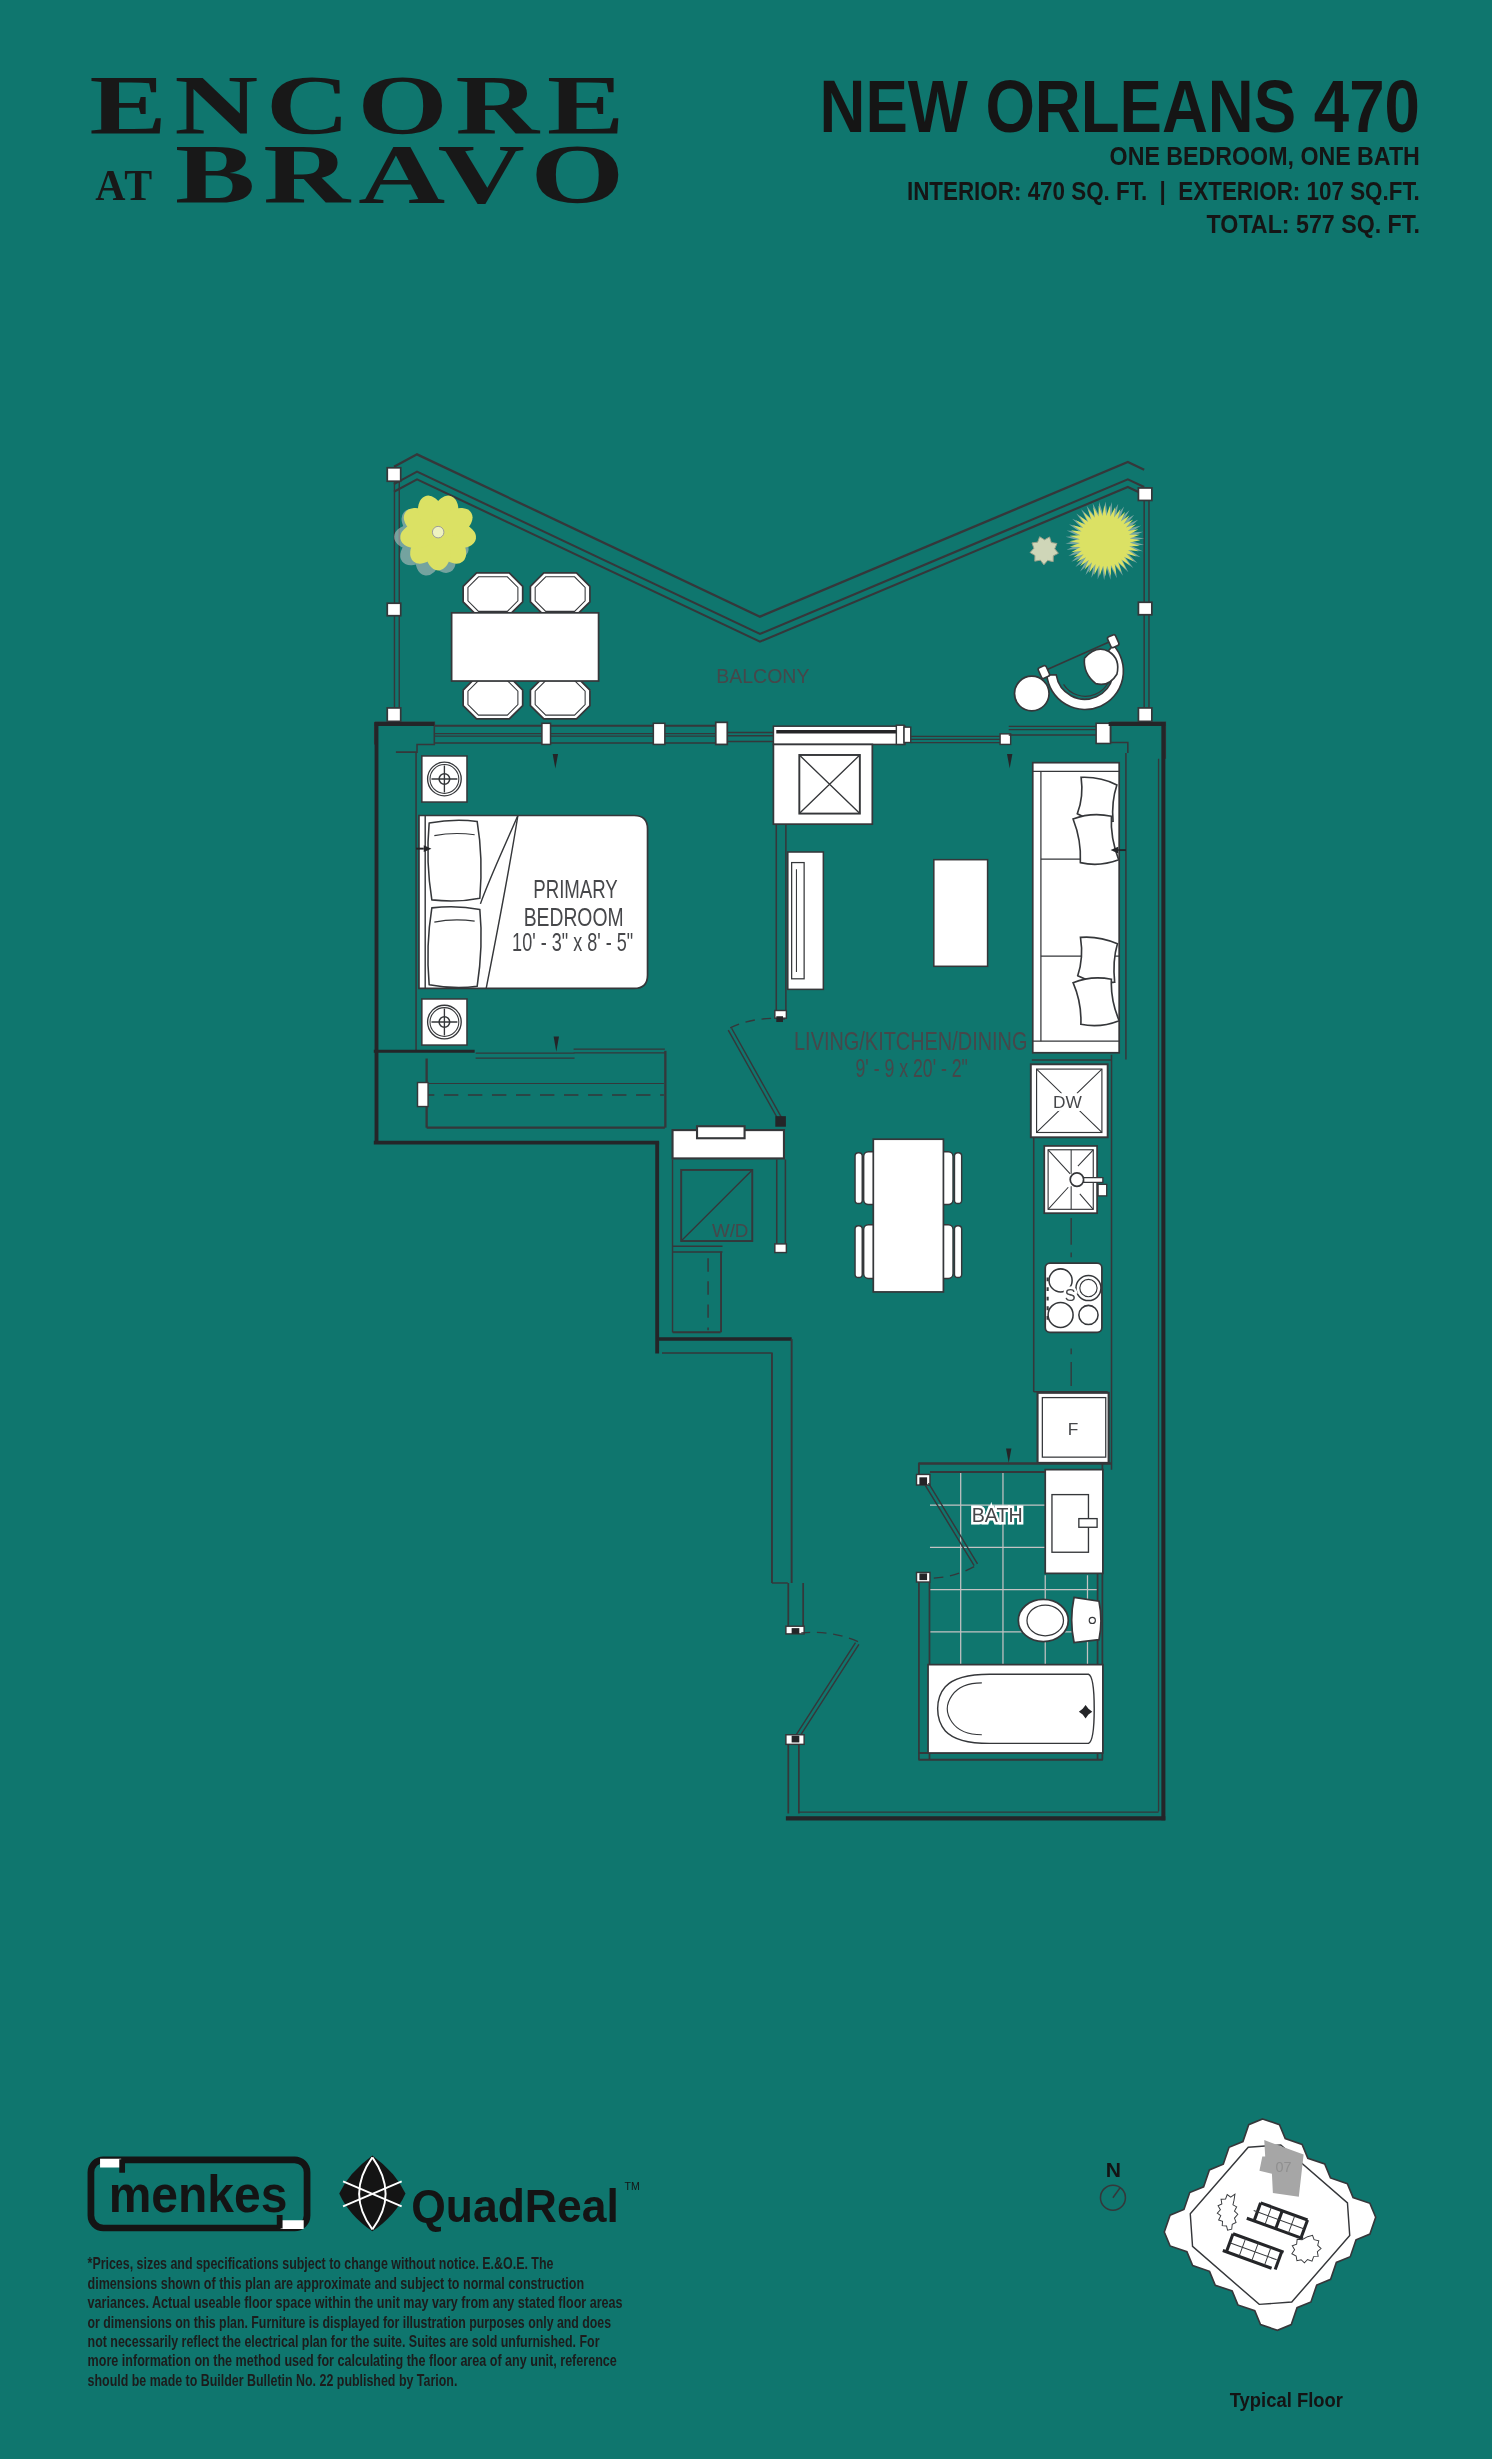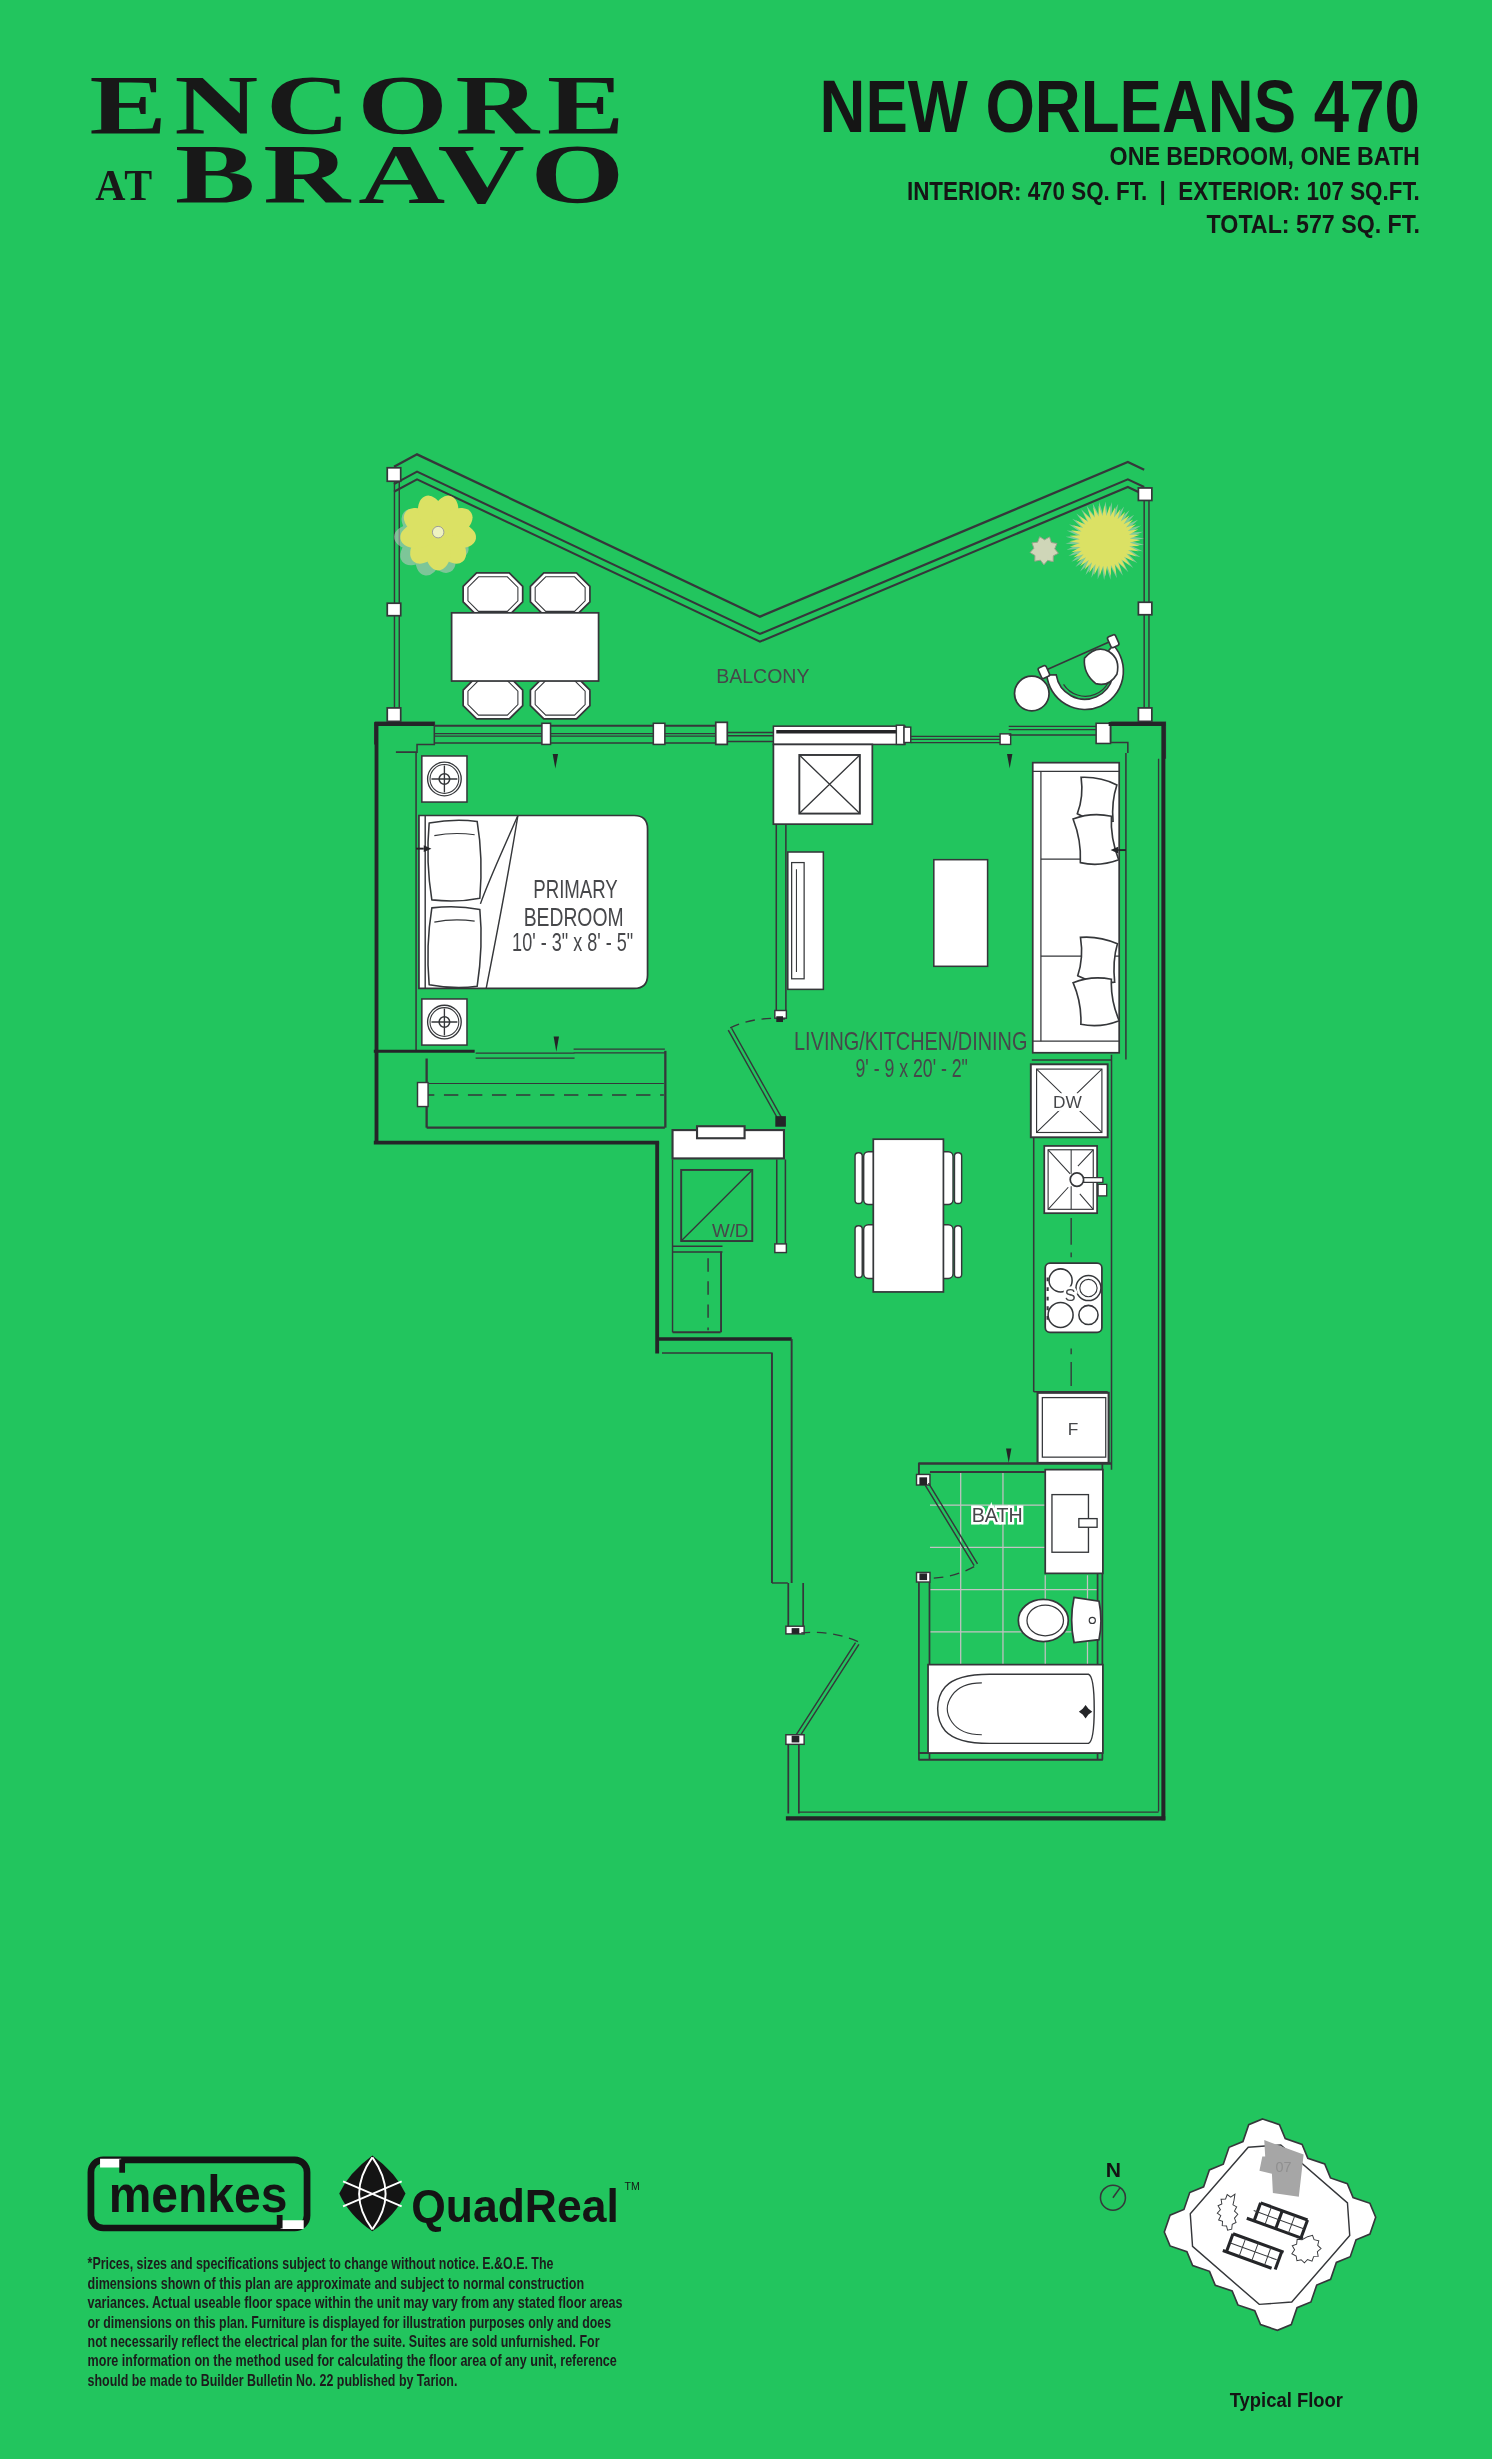--- a/index.html
+++ b/index.html
@@ -1,15 +1,15 @@
 <!DOCTYPE html>
 <html><head><meta charset="utf-8">
 <style>
 html,body{margin:0;padding:0;background:#fff;}
-#page{position:relative;width:1493px;height:2459px;background:#22c55e;overflow:hidden;}
+#page{position:relative;width:1493px;height:2459px;background:#0f766e;overflow:hidden;}
 svg{font-family:"Liberation Sans",sans-serif;}
 </style></head>
 <body>
 <div id="page">
 <svg width="1493" height="2459" viewBox="0 0 1554 2560">
 
 <g fill="#181818" font-family="Liberation Serif, serif" font-weight="bold">
 <text x="93" y="139" font-size="89" letter-spacing="6" textLength="565" lengthAdjust="spacingAndGlyphs">ENCORE</text>
 <text x="99" y="208" font-size="47" letter-spacing="2" textLength="61" lengthAdjust="spacingAndGlyphs">AT</text>
 <text x="182" y="211" font-size="89" letter-spacing="6" textLength="476" lengthAdjust="spacingAndGlyphs">BRAVO</text>

